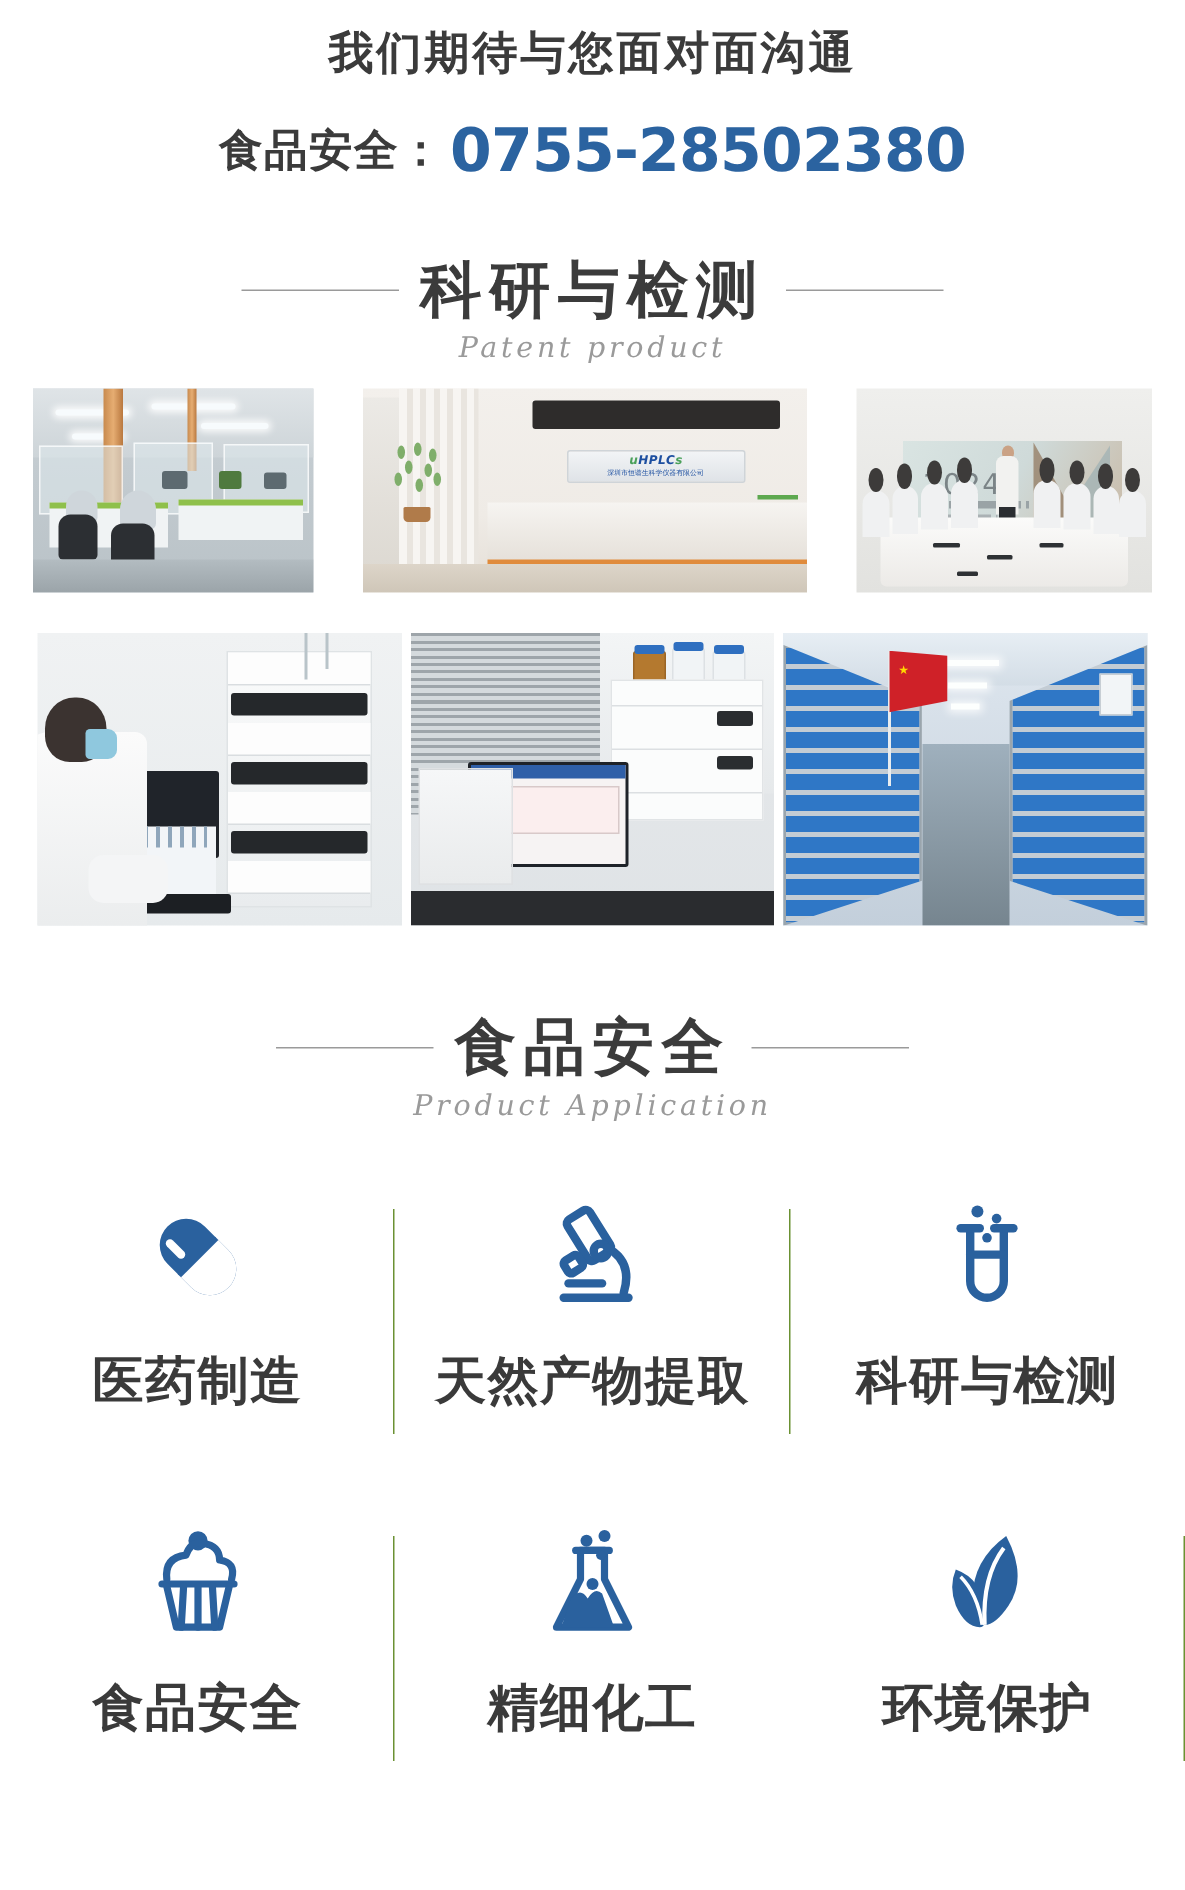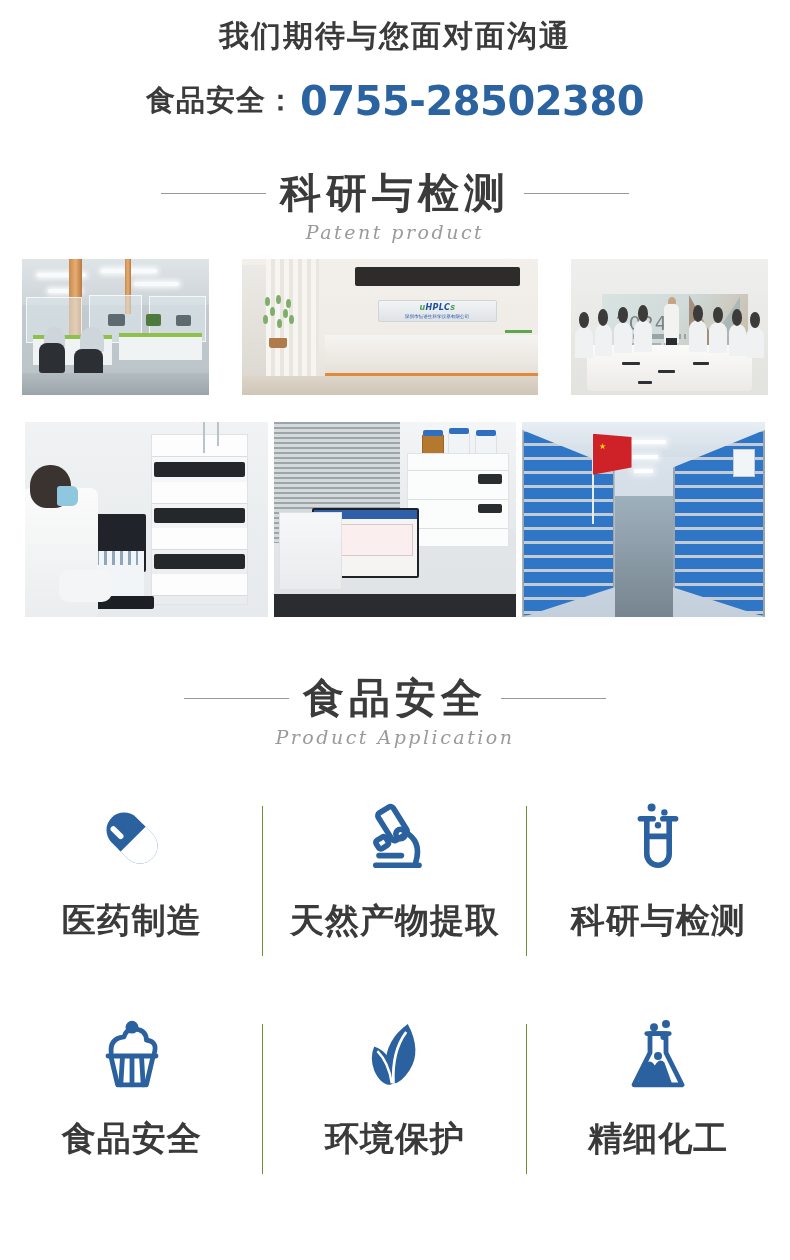--- a/index.html
+++ b/index.html
@@ -610,40 +610,40 @@
             <line x1="62" y1="52" x2="64" y2="86"></line>
           </svg>
         </div>
         <div class="app-label">食品安全</div>
         <span class="divider"></span>
       </div>
 
       <div class="app-cell">
         <div class="app-icon">
           <svg width="80" height="80" viewBox="0 0 100 100">
-            <path d="M66 10 q18 34 2 58 q-12 18 -22 16 q-8 -2 -8 -22 q0 -32 28 -52 z" fill="#2a619e"></path>
-            <path d="M24 38 q22 8 24 34 q2 14 -4 14 q-12 0 -20 -18 q-6 -16 0 -30 z" fill="#2a619e"></path>
-            <path d="M64 20 q-18 24 -16 64" fill="none" stroke="#ffffff" stroke-width="3.5"></path>
-            <path d="M28 44 q14 14 18 40" fill="none" stroke="#ffffff" stroke-width="3"></path>
-          </svg>
-        </div>
-        <div class="app-label">环境保护</div>
-        <span class="divider"></span>
-      </div>
-
-      <div class="app-cell">
-        <div class="app-icon">
-          <svg width="80" height="80" viewBox="0 0 100 100">
             <path d="M40 22 h20 v24 l20 40 h-60 l20 -40 z" fill="#ffffff" stroke="#2a619e" stroke-width="6" stroke-linejoin="round"></path>
             <path d="M32 62 q8 -10 14 0 q6 -10 12 -4 l10 28 h-44 z" fill="#2a619e"></path>
             <line x1="36" y1="22" x2="64" y2="22" stroke="#2a619e" stroke-width="6" stroke-linecap="round"></line>
             <circle cx="50" cy="50" r="5" fill="#2a619e"></circle>
             <circle cx="45" cy="14" r="5" fill="#2a619e"></circle>
             <circle cx="60" cy="10" r="5" fill="#2a619e"></circle>
             <circle cx="57" cy="26" r="4" fill="#2a619e"></circle>
           </svg>
         </div>
         <div class="app-label">精细化工</div>
       </div>
+
+      <div class="app-cell">
+        <div class="app-icon">
+          <svg width="80" height="80" viewBox="0 0 100 100">
+            <path d="M66 10 q18 34 2 58 q-12 18 -22 16 q-8 -2 -8 -22 q0 -32 28 -52 z" fill="#2a619e"></path>
+            <path d="M24 38 q22 8 24 34 q2 14 -4 14 q-12 0 -20 -18 q-6 -16 0 -30 z" fill="#2a619e"></path>
+            <path d="M64 20 q-18 24 -16 64" fill="none" stroke="#ffffff" stroke-width="3.5"></path>
+            <path d="M28 44 q14 14 18 40" fill="none" stroke="#ffffff" stroke-width="3"></path>
+          </svg>
+        </div>
+        <div class="app-label">环境保护</div>
+        <span class="divider"></span>
+      </div>
     </div>
   </div>
 
 </div>
 
 </body></html>

